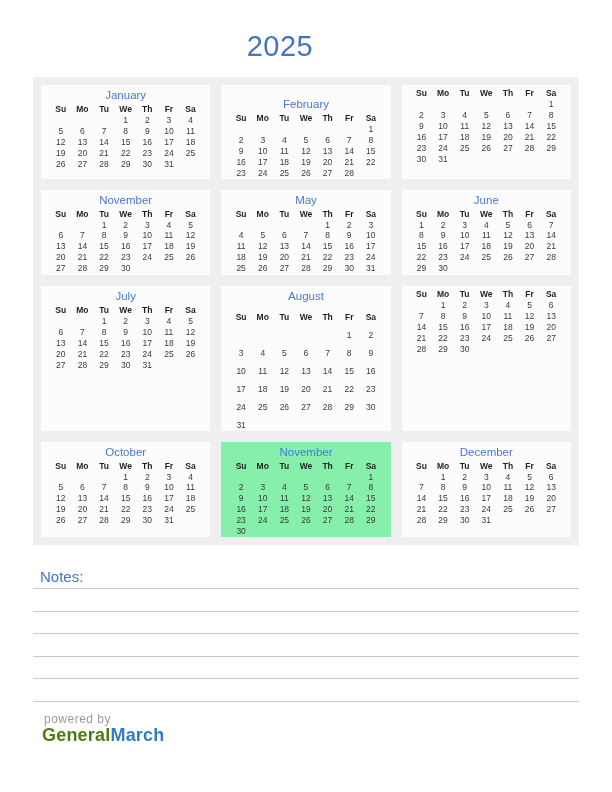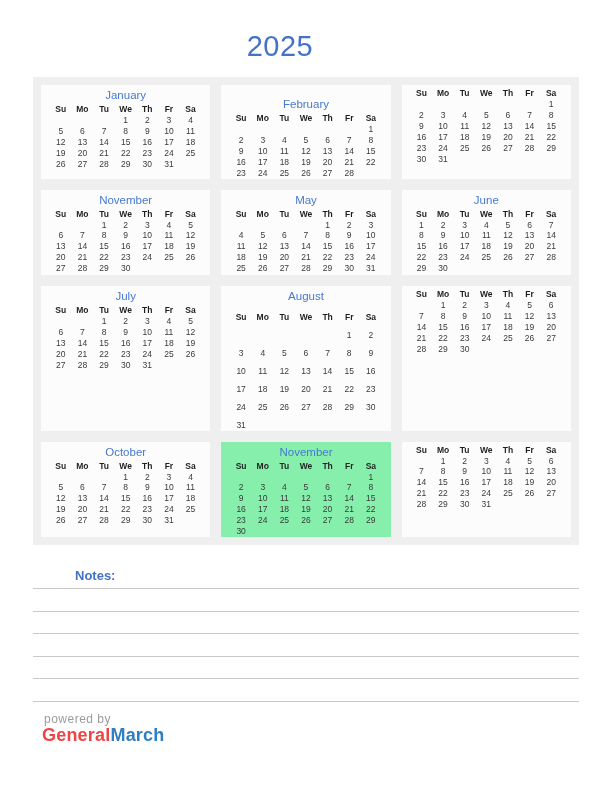--- a/index.html
+++ b/index.html
@@ -66,23 +66,22 @@
   .day-cell {
     font-size: 8.5px;
     color: #3a3a3a;
     text-align: center;
     line-height: 10.9px;
   }
   .notes-label {
     position: absolute;
     left: 40px;
     top: 568px;
-    font-size: 13px;
-    font-weight: 700;
-    margin-left: 35px;
+    font-size: 15px;
+    font-weight: 400;
   }
   .note-line {
     position: absolute;
     left: 33px;
     width: 546px;
     height: 0;
     border-top: 1px solid #c9c9c9;
   }
   .powered-by {
     position: absolute;
@@ -755,20 +754,21 @@
           <span class="day-cell">30</span>
           <span class="day-cell"></span>
           <span class="day-cell"></span>
           <span class="day-cell"></span>
           <span class="day-cell"></span>
           <span class="day-cell"></span>
           <span class="day-cell"></span>
         </div>
       </div>
       <div class="month-card" style="background: rgb(252, 252, 252);">
+        <div class="month-title" style="color: rgb(70, 121, 210);">December</div>
         <div class="day-row">
           <span class="dow-cell">Su</span>
           <span class="dow-cell">Mo</span>
           <span class="dow-cell">Tu</span>
           <span class="dow-cell">We</span>
           <span class="dow-cell">Th</span>
           <span class="dow-cell">Fr</span>
           <span class="dow-cell">Sa</span>
         </div>
         <div class="day-row">
@@ -823,15 +823,15 @@
   <div id="notes-lines">
       <div class="note-line" style="top: 588px; border-top-color: rgb(201, 201, 201);"></div>
       <div class="note-line" style="top: 610.5px; border-top-color: rgb(201, 201, 201);"></div>
       <div class="note-line" style="top: 633px; border-top-color: rgb(201, 201, 201);"></div>
       <div class="note-line" style="top: 655.5px; border-top-color: rgb(201, 201, 201);"></div>
       <div class="note-line" style="top: 678px; border-top-color: rgb(201, 201, 201);"></div>
       <div class="note-line" style="top: 700.5px; border-top-color: rgb(201, 201, 201);"></div>
     </div>
 
   <div class="powered-by">powered by</div>
-  <div class="brand"><span class="brand-general" style="color: #ef4444;">General</span><span class="brand-blue" style="color: rgb(46, 126, 193);">March</span></div>
+  <div class="brand"><span class="brand-general" style="color: #4d7c0f;">General</span><span class="brand-blue" style="color: rgb(46, 126, 193);">March</span></div>
 
 </div>
 
 </body></html>

